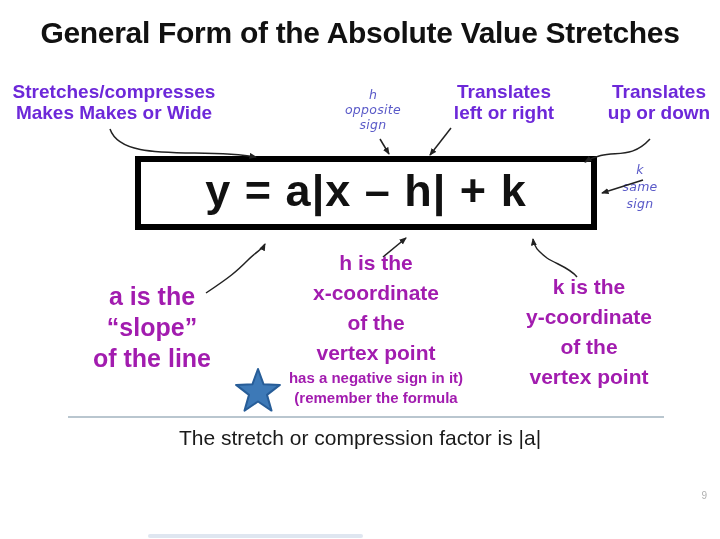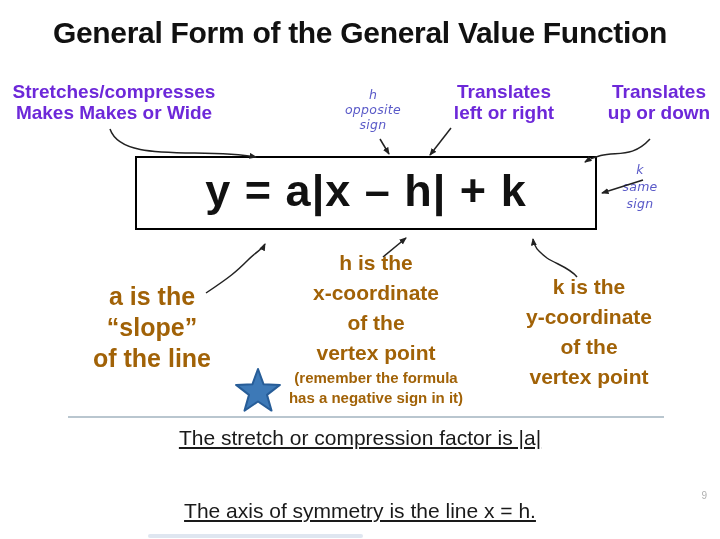--- a/index.html
+++ b/index.html
@@ -17,44 +17,44 @@
   #lbl-lr      { left:446px; top:81px; width:116px; }
   #lbl-ud      { left:598px; top:81px; width:122px; }
   .hand {
     position:absolute; font-style:italic; font-size:12.5px; line-height:15px;
     text-align:center; color:#5a5ac8; font-family:"DejaVu Sans", sans-serif; letter-spacing:0.3px;
   }
   #hand-h { left:337px; top:87px;  width:72px; }
   #hand-k { left:608px; top:161px; width:64px; line-height:17px; }
   .formula-box {
     position:absolute; left:135px; top:156px; width:462px; height:74px;
-    border:2px solid #000000; display:flex; align-items:center; justify-content:center;
+    border:6px solid #000000; display:flex; align-items:center; justify-content:center;
     background:#ffffff;
   }
   .formula { font-size:45px; font-weight:700; letter-spacing:1px; color:#111; padding-bottom:4px; }
-  .exp { position:absolute; font-weight:700; text-align:center; color:#a16207; }
+  .exp { position:absolute; font-weight:700; text-align:center; color:#a21caf; }
   #exp-a { left:72px;  top:281px; width:160px; font-size:25px; line-height:31px; }
   #exp-h { left:281px; top:248px; width:190px; font-size:21px; line-height:30px; }
   #exp-k { left:494px; top:272px; width:190px; font-size:21px; line-height:30px; }
   .exp .small { font-size:15px; line-height:20px; }
-  .fact { position:absolute; left:0; right:0; text-align:center; font-size:21px; color:#1a1a1a;text-decoration:underline; }
+  .fact { position:absolute; left:0; right:0; text-align:center; font-size:21px; color:#1a1a1a; }
   #fact-1 { top:426px; }
   #fact-2 { top:461px; font-weight:700; font-size:20px; }
   #fact-3 { top:499px; }
   .divider { position:absolute; left:68px; top:416px; width:596px; height:2px; background:#b9c6cf; }
   .pagenum { position:absolute; right:13px; top:490px; font-size:10px; color:#b0b0b0; }
   .bottom-streak { position:absolute; left:148px; top:534px; width:215px; height:4px; background:rgba(110,140,185,0.22); border-radius:2px; }
   .overlay { position:absolute; left:0; top:0; width:720px; height:539px; pointer-events:none; }
 </style>
 </head>
 <body>
 
 <div class="slide">
 
-  <div class="title">General Form of the General Value Function</div>
+  <div class="title">General Form of the Absolute Value Stretches</div>
 
   <div class="lbl" id="lbl-stretch">
     <div>Stretches/compresses</div>
     <div>Makes Makes or Wide</div>
   </div>
 
   <div class="hand" id="hand-h">
     <div>h</div>
     <div>opposite</div>
     <div>sign</div>
@@ -84,35 +84,34 @@
     <div>a is the</div>
     <div>“slope”</div>
     <div>of the line</div>
   </div>
 
   <div class="exp" id="exp-h">
     <div>h is the</div>
     <div>x-coordinate</div>
     <div>of the</div>
     <div>vertex point</div>
+    <div class="small">has a negative sign in it)</div>
     <div class="small">(remember the formula</div>
-    <div class="small">has a negative sign in it)</div>
   </div>
 
   <div class="exp" id="exp-k">
     <div>k is the</div>
     <div>y-coordinate</div>
     <div>of the</div>
     <div>vertex point</div>
   </div>
 
   <div class="divider"></div>
 
   <div class="fact" id="fact-1">The stretch or compression factor is |a|</div>
-  <div class="fact" id="fact-3">The axis of symmetry is the line x = h.</div>
 
   <div class="pagenum">9</div>
   <div class="bottom-streak"></div>
 
   <svg class="overlay" viewBox="0 0 720 539">
     <defs>
       <marker id="ah" markerWidth="9" markerHeight="8" refX="6.5" refY="3" orient="auto" markerUnits="userSpaceOnUse">
         <path d="M0,0 L7.5,3 L0,6 Z" fill="#222222"></path>
       </marker>
     </defs>

